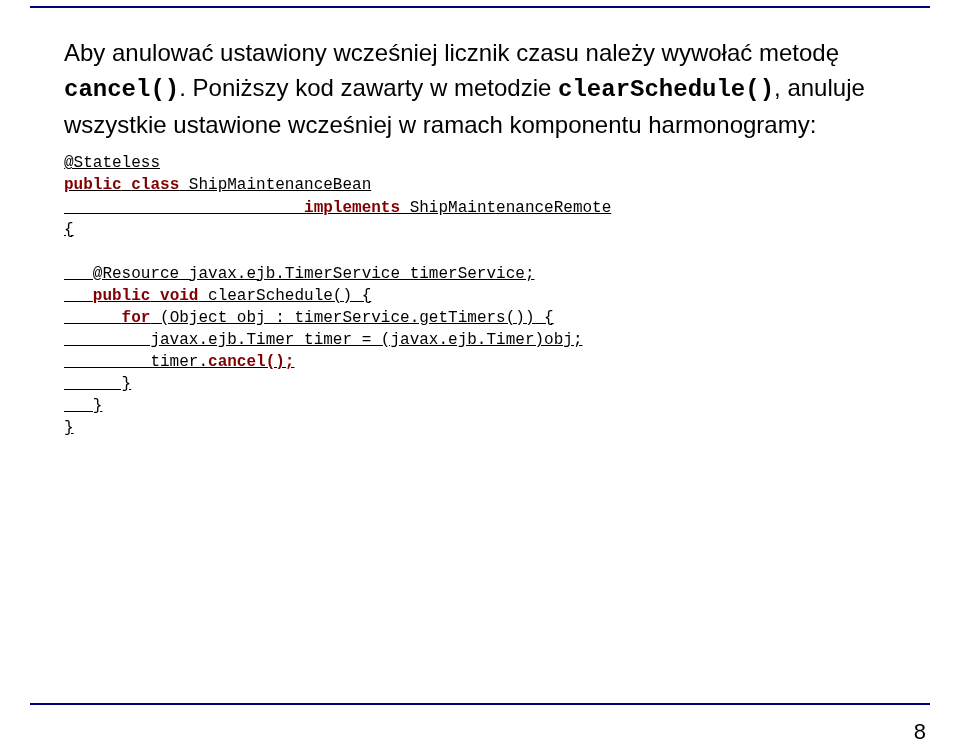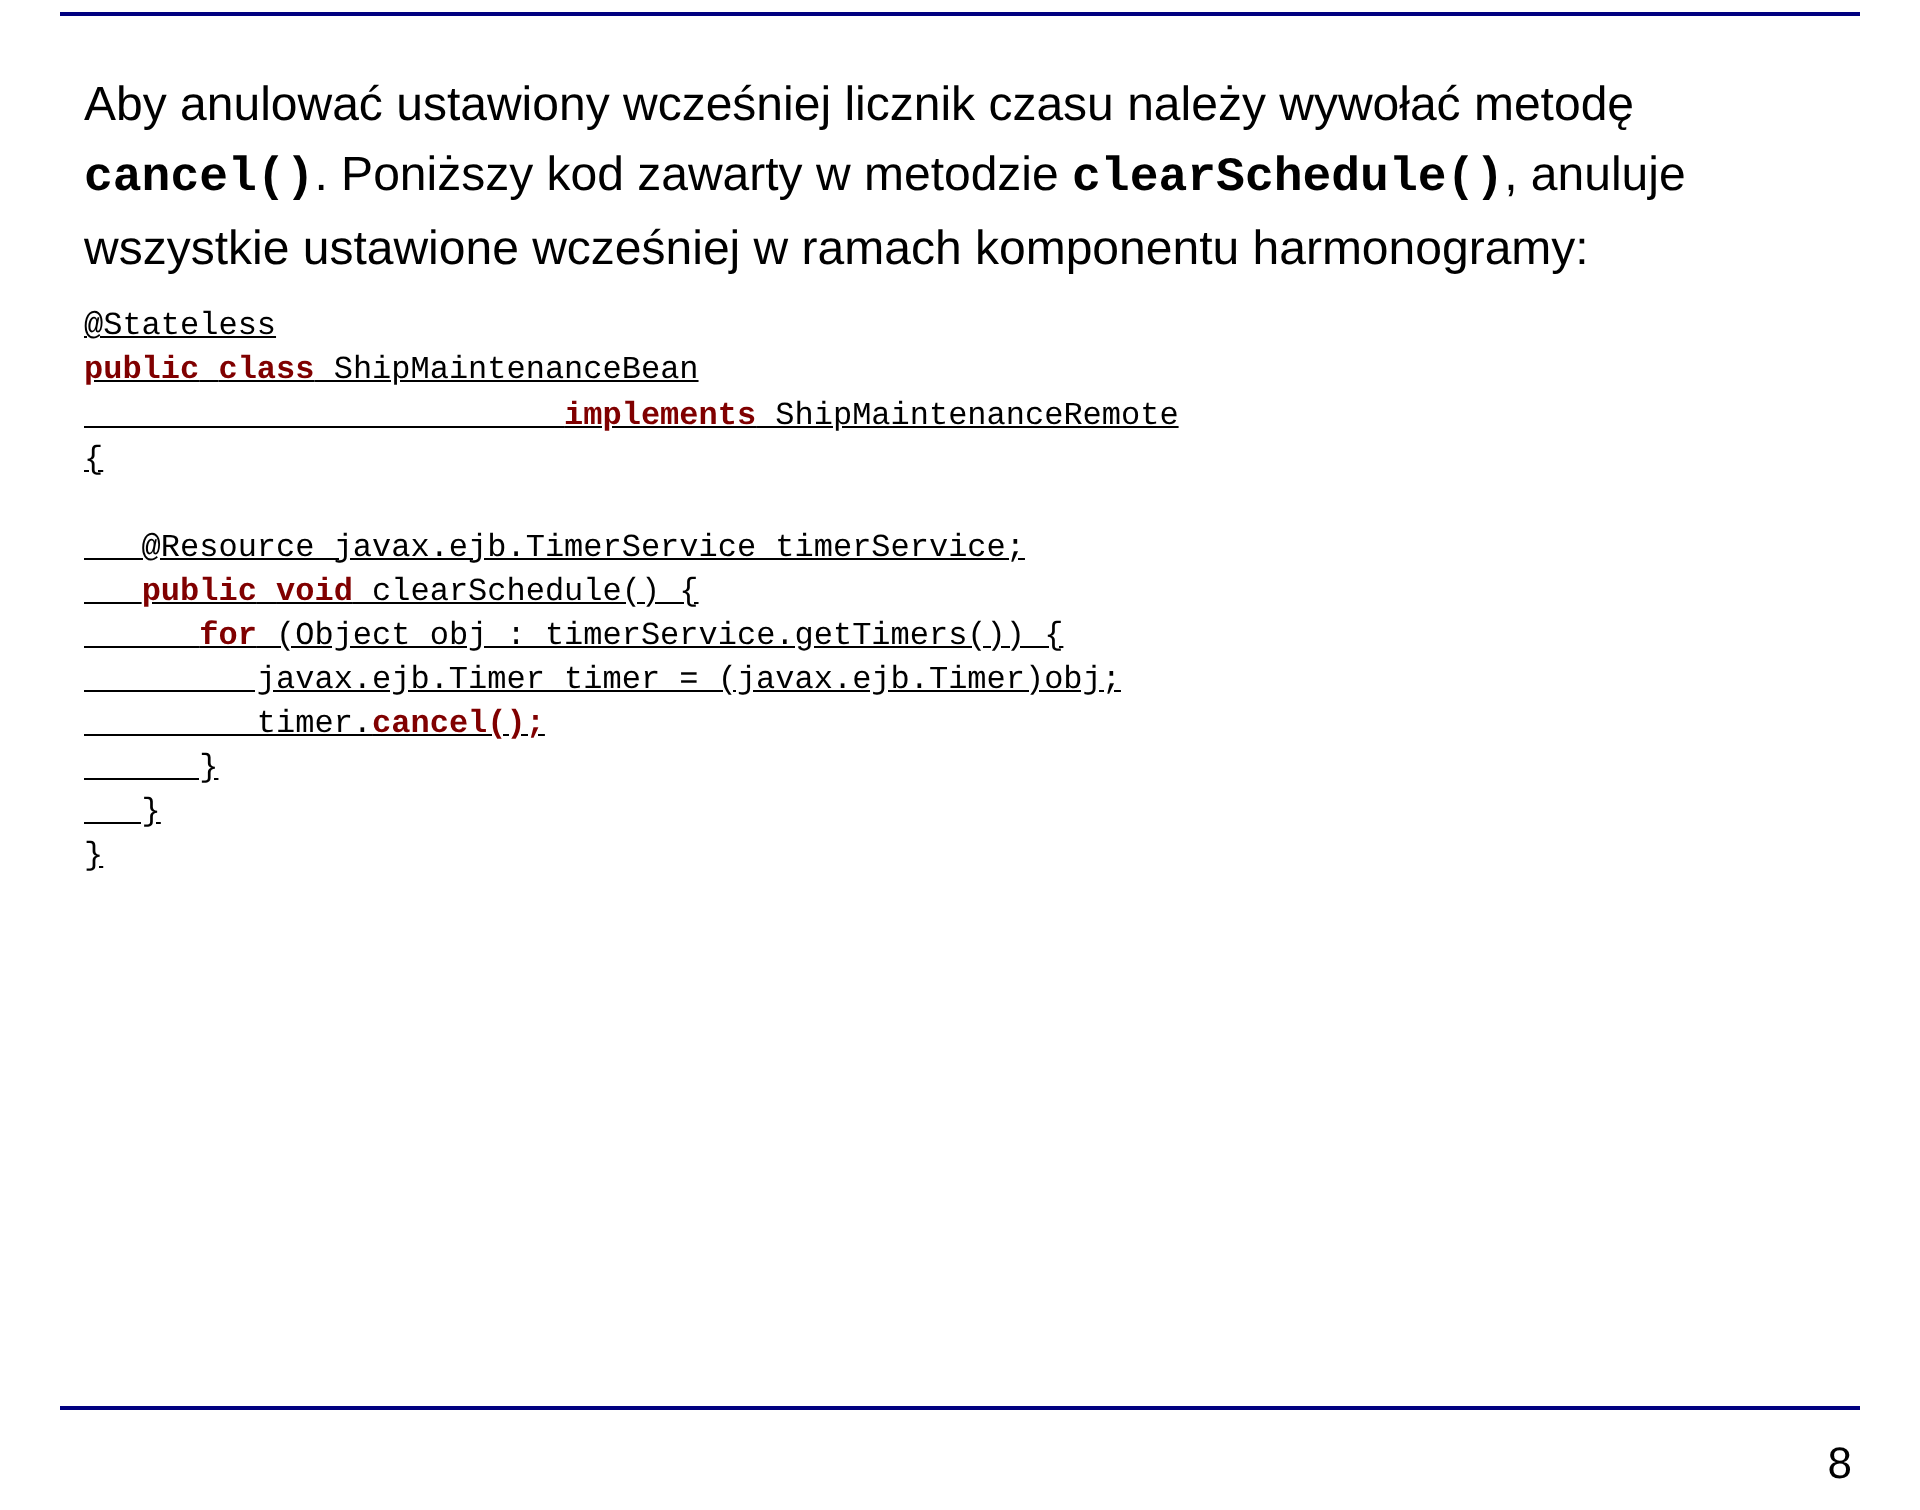--- a/index.html
+++ b/index.html
@@ -36,21 +36,21 @@
     font-style: italic;
     color: #000080;
     white-space: nowrap;
   }
   .title-rule {
     margin: 6px 30px 0 30px;
     height: 0;
     border-top: 2px solid #000080;
   }
   .body-area {
-    padding: 28px 42px 0 42px;
+    padding: 28px 42px 0 64px;
     font-size: 24px;
     line-height: 1.45;
   }
   .para-wrap {
     margin-bottom: 0;
   }
   .code-inline {
     font-family: "Courier New", monospace;
     font-weight: bold;
   }

